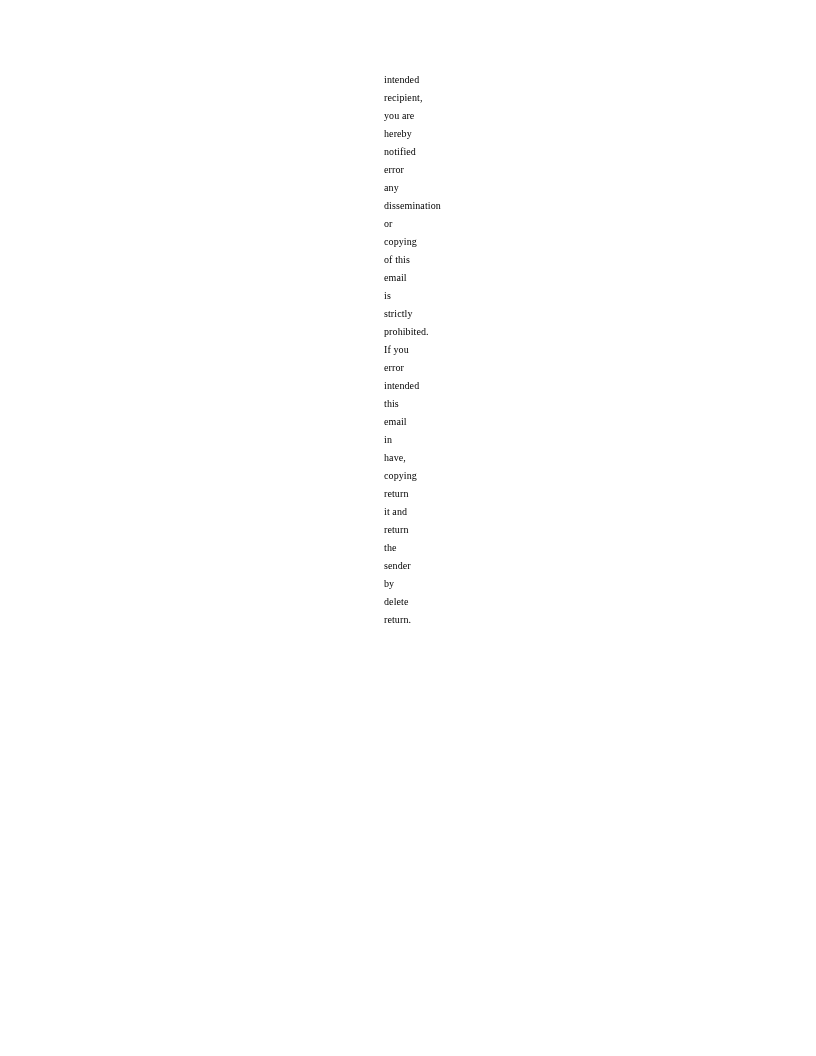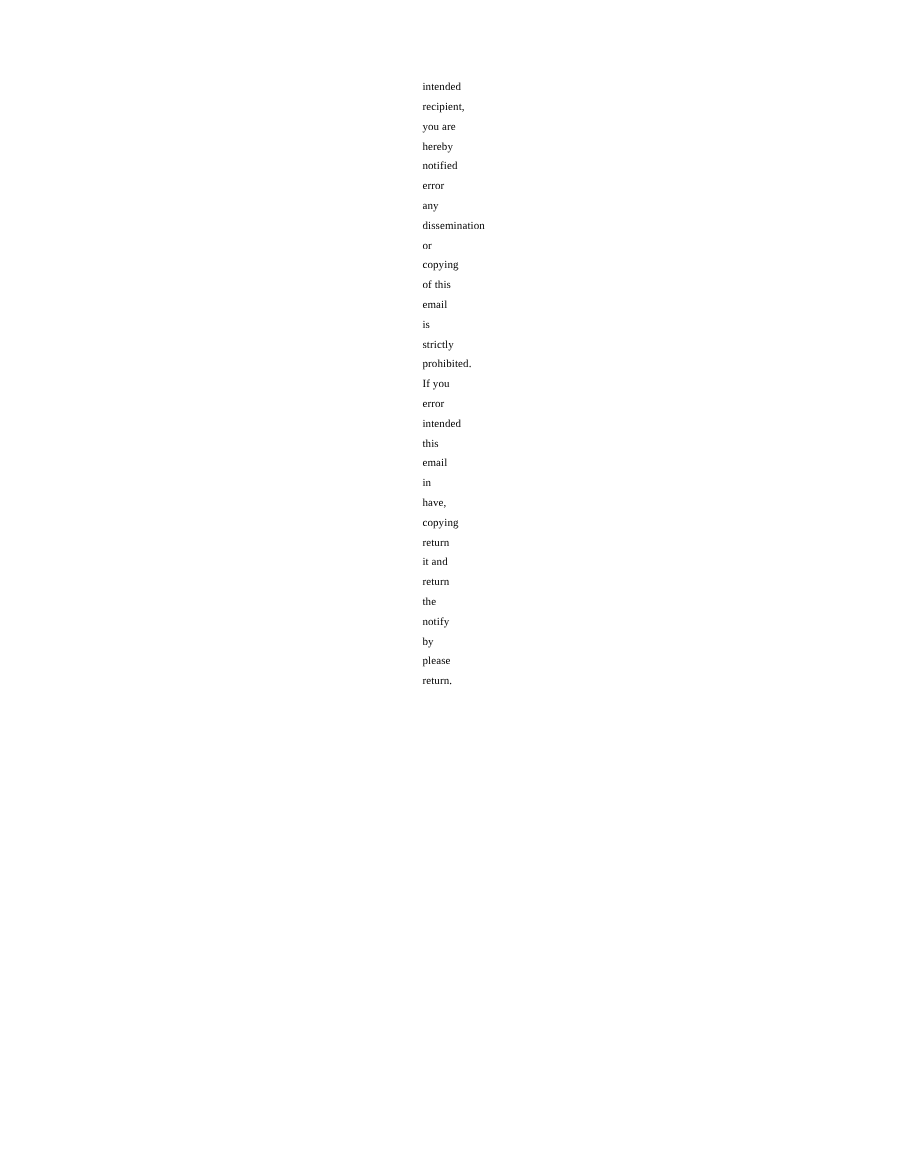--- a/index.html
+++ b/index.html
@@ -62,18 +62,18 @@
     <div class="disclaimer-line">intended</div>
     <div class="disclaimer-line">this</div>
     <div class="disclaimer-line">email</div>
     <div class="disclaimer-line">in</div>
     <div class="disclaimer-line">have,</div>
     <div class="disclaimer-line">copying</div>
     <div class="disclaimer-line">return</div>
     <div class="disclaimer-line">it and</div>
     <div class="disclaimer-line">return</div>
     <div class="disclaimer-line">the</div>
-    <div class="disclaimer-line">notify</div>
+    <div class="disclaimer-line">sender</div>
     <div class="disclaimer-line">by</div>
-    <div class="disclaimer-line">please</div>
+    <div class="disclaimer-line">delete</div>
     <div class="disclaimer-line">return.</div>
   </div>
 </div>
 
 </body></html>

